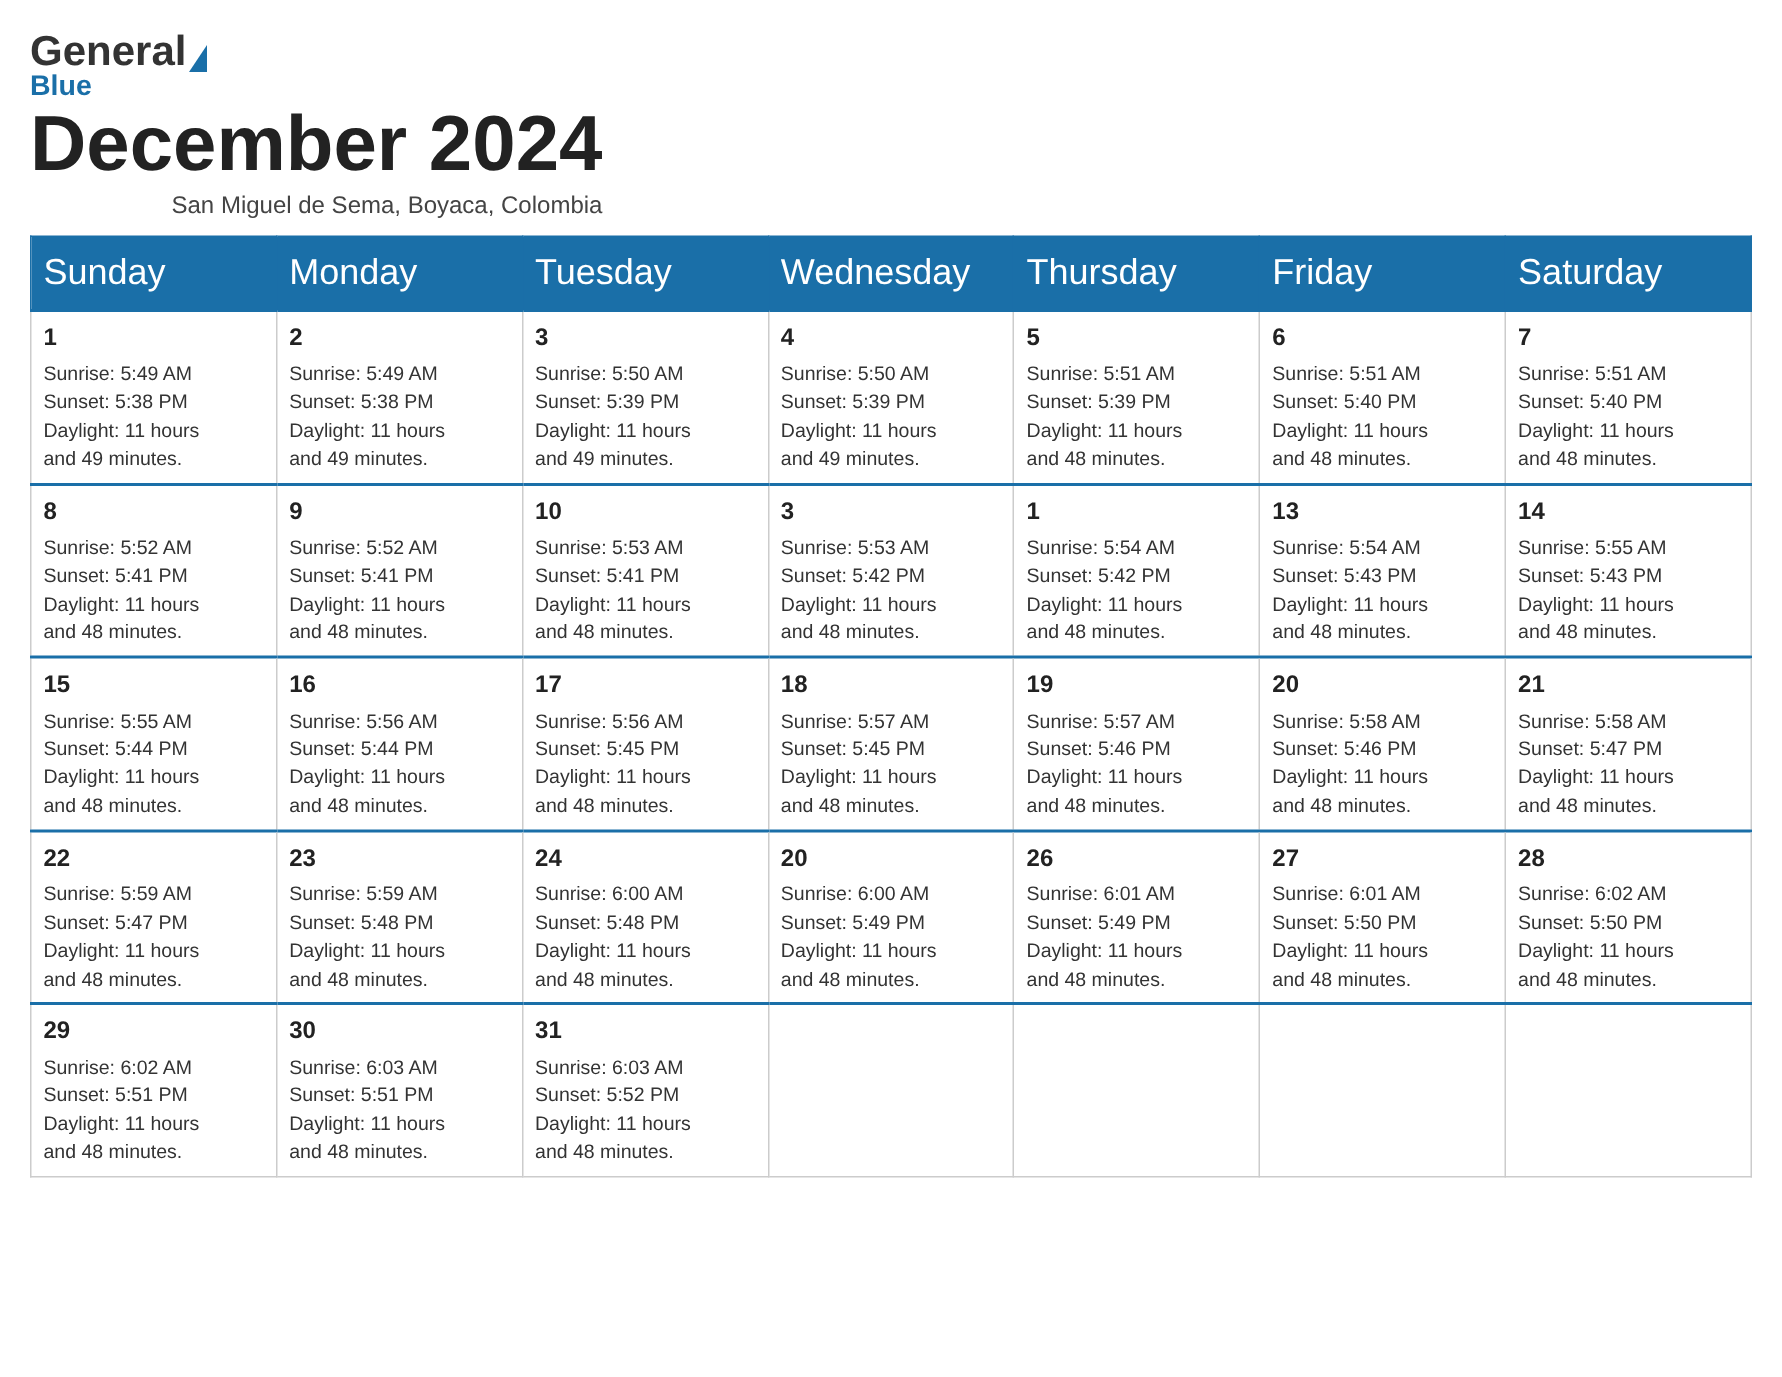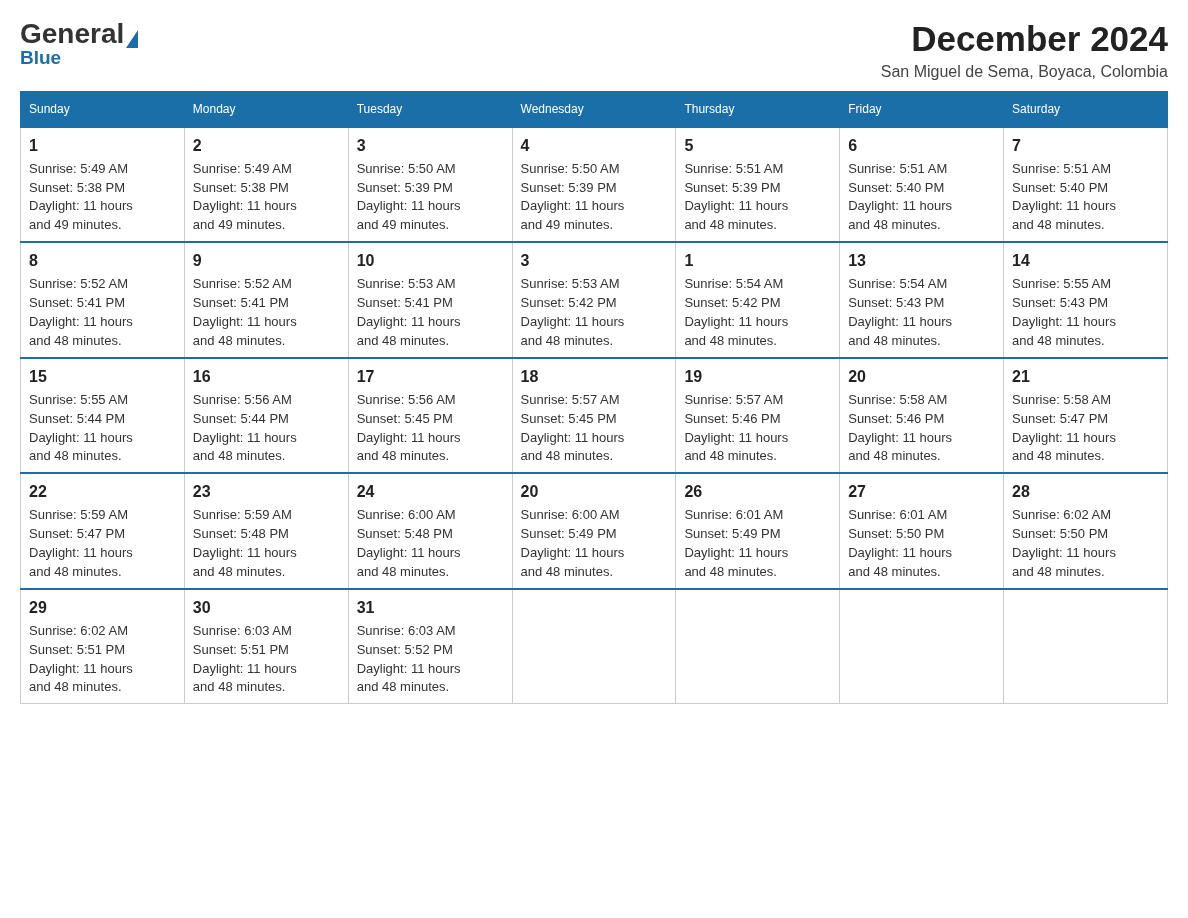--- a/index.html
+++ b/index.html
@@ -5,23 +5,24 @@
     * { box-sizing: border-box; margin: 0; padding: 0; }
     body {
       font-family: Arial, sans-serif;
       background: #fff;
       padding: 20px;
       width: 1188px;
       min-height: 918px;
     }
     .header-row {
       display: flex;
-      justify-content: space-between;
+      justify-content: flex-start;
       align-items: flex-start;
       margin-bottom: 10px;
+      flex-direction: column;
     }
     .logo {
       display: flex;
       flex-direction: column;
       align-items: flex-start;
     }
     .logo-general {
       font-size: 28px;
       font-weight: bold;
       color: #333;
@@ -39,39 +40,39 @@
       height: 0;
       border-left: 12px solid transparent;
       border-bottom: 18px solid #1a6fa8;
       margin-left: 2px;
       vertical-align: middle;
     }
     .title-block {
       text-align: right;
     }
     .month-title {
-      font-size: 35px;
+      font-size: 52px;
       font-weight: bold;
       color: #222;
       line-height: 1.1;
     }
     .location-title {
       font-size: 16px;
       color: #444;
       margin-top: 4px;
     }
     .calendar {
       width: 100%;
       border-collapse: collapse;
       margin-top: 8px;
     }
     .calendar th {
       background-color: #1a6fa8;
       color: #fff;
-      font-size: 12px;
+      font-size: 24px;
       font-weight: normal;
       padding: 10px 8px;
       text-align: left;
       border: 1px solid #1a6fa8;
     }
     .calendar td {
       vertical-align: top;
       border: 1px solid #ccc;
       padding: 6px 8px;
       width: 14.28%;

